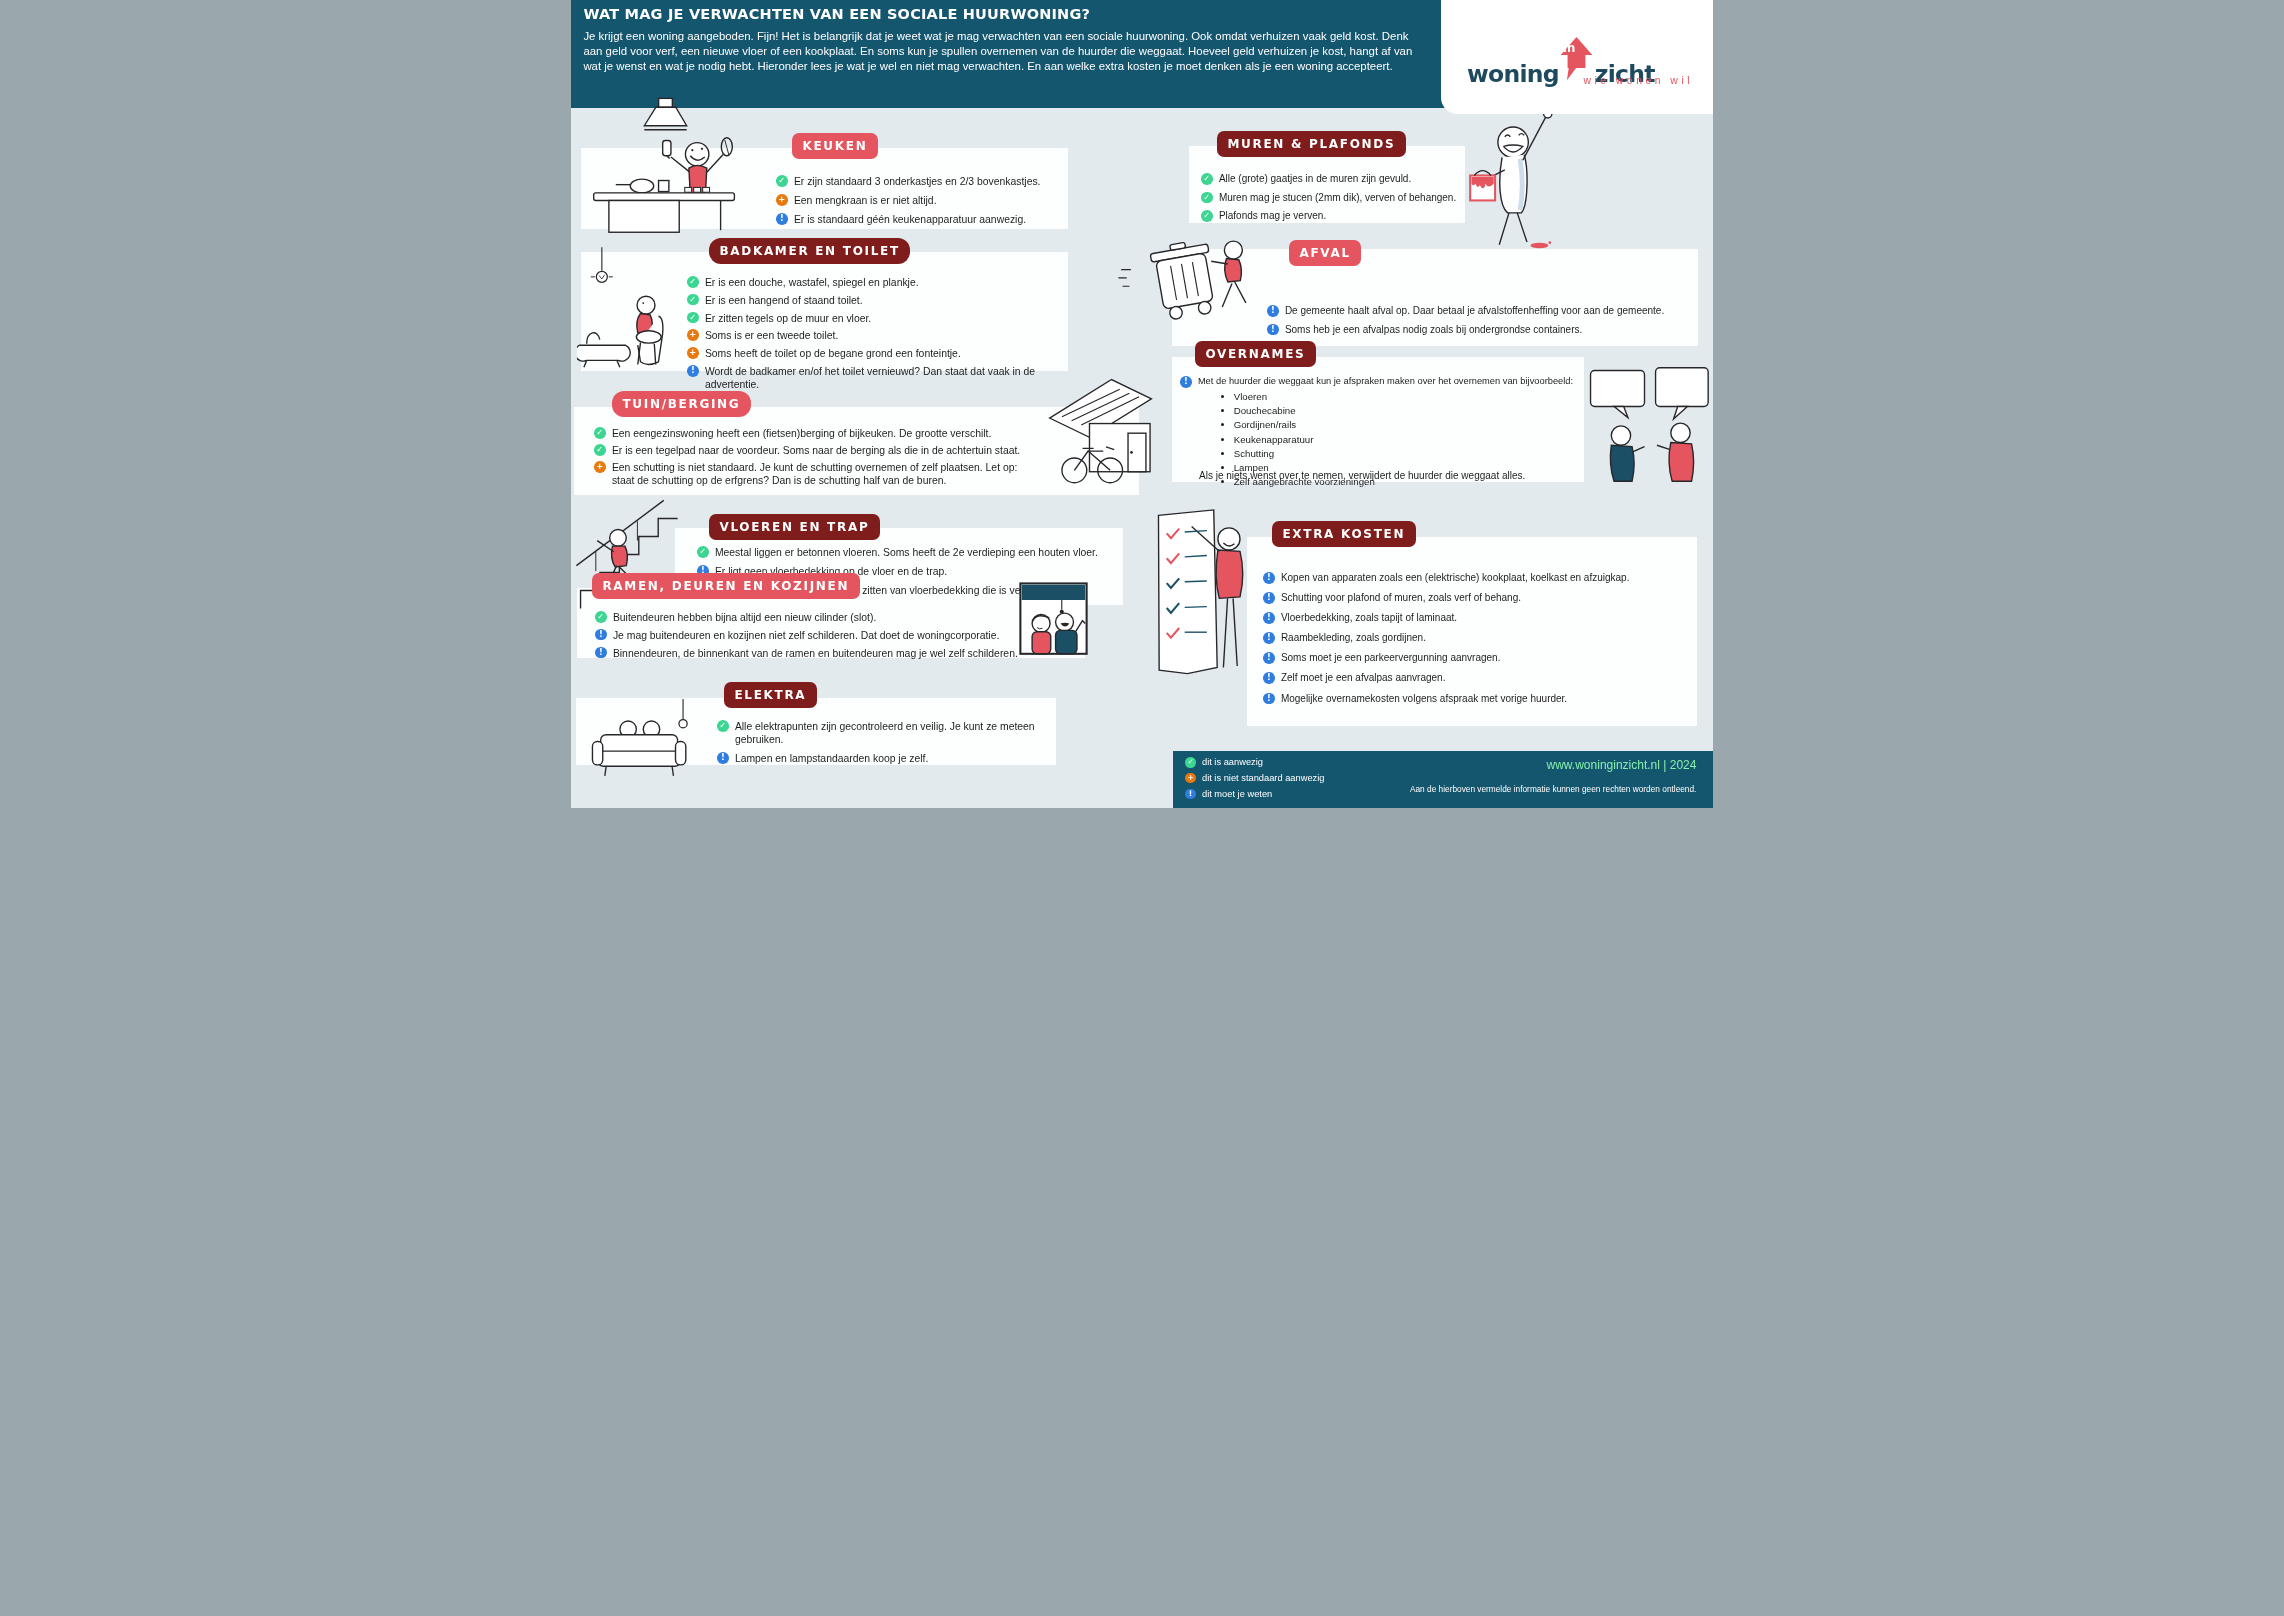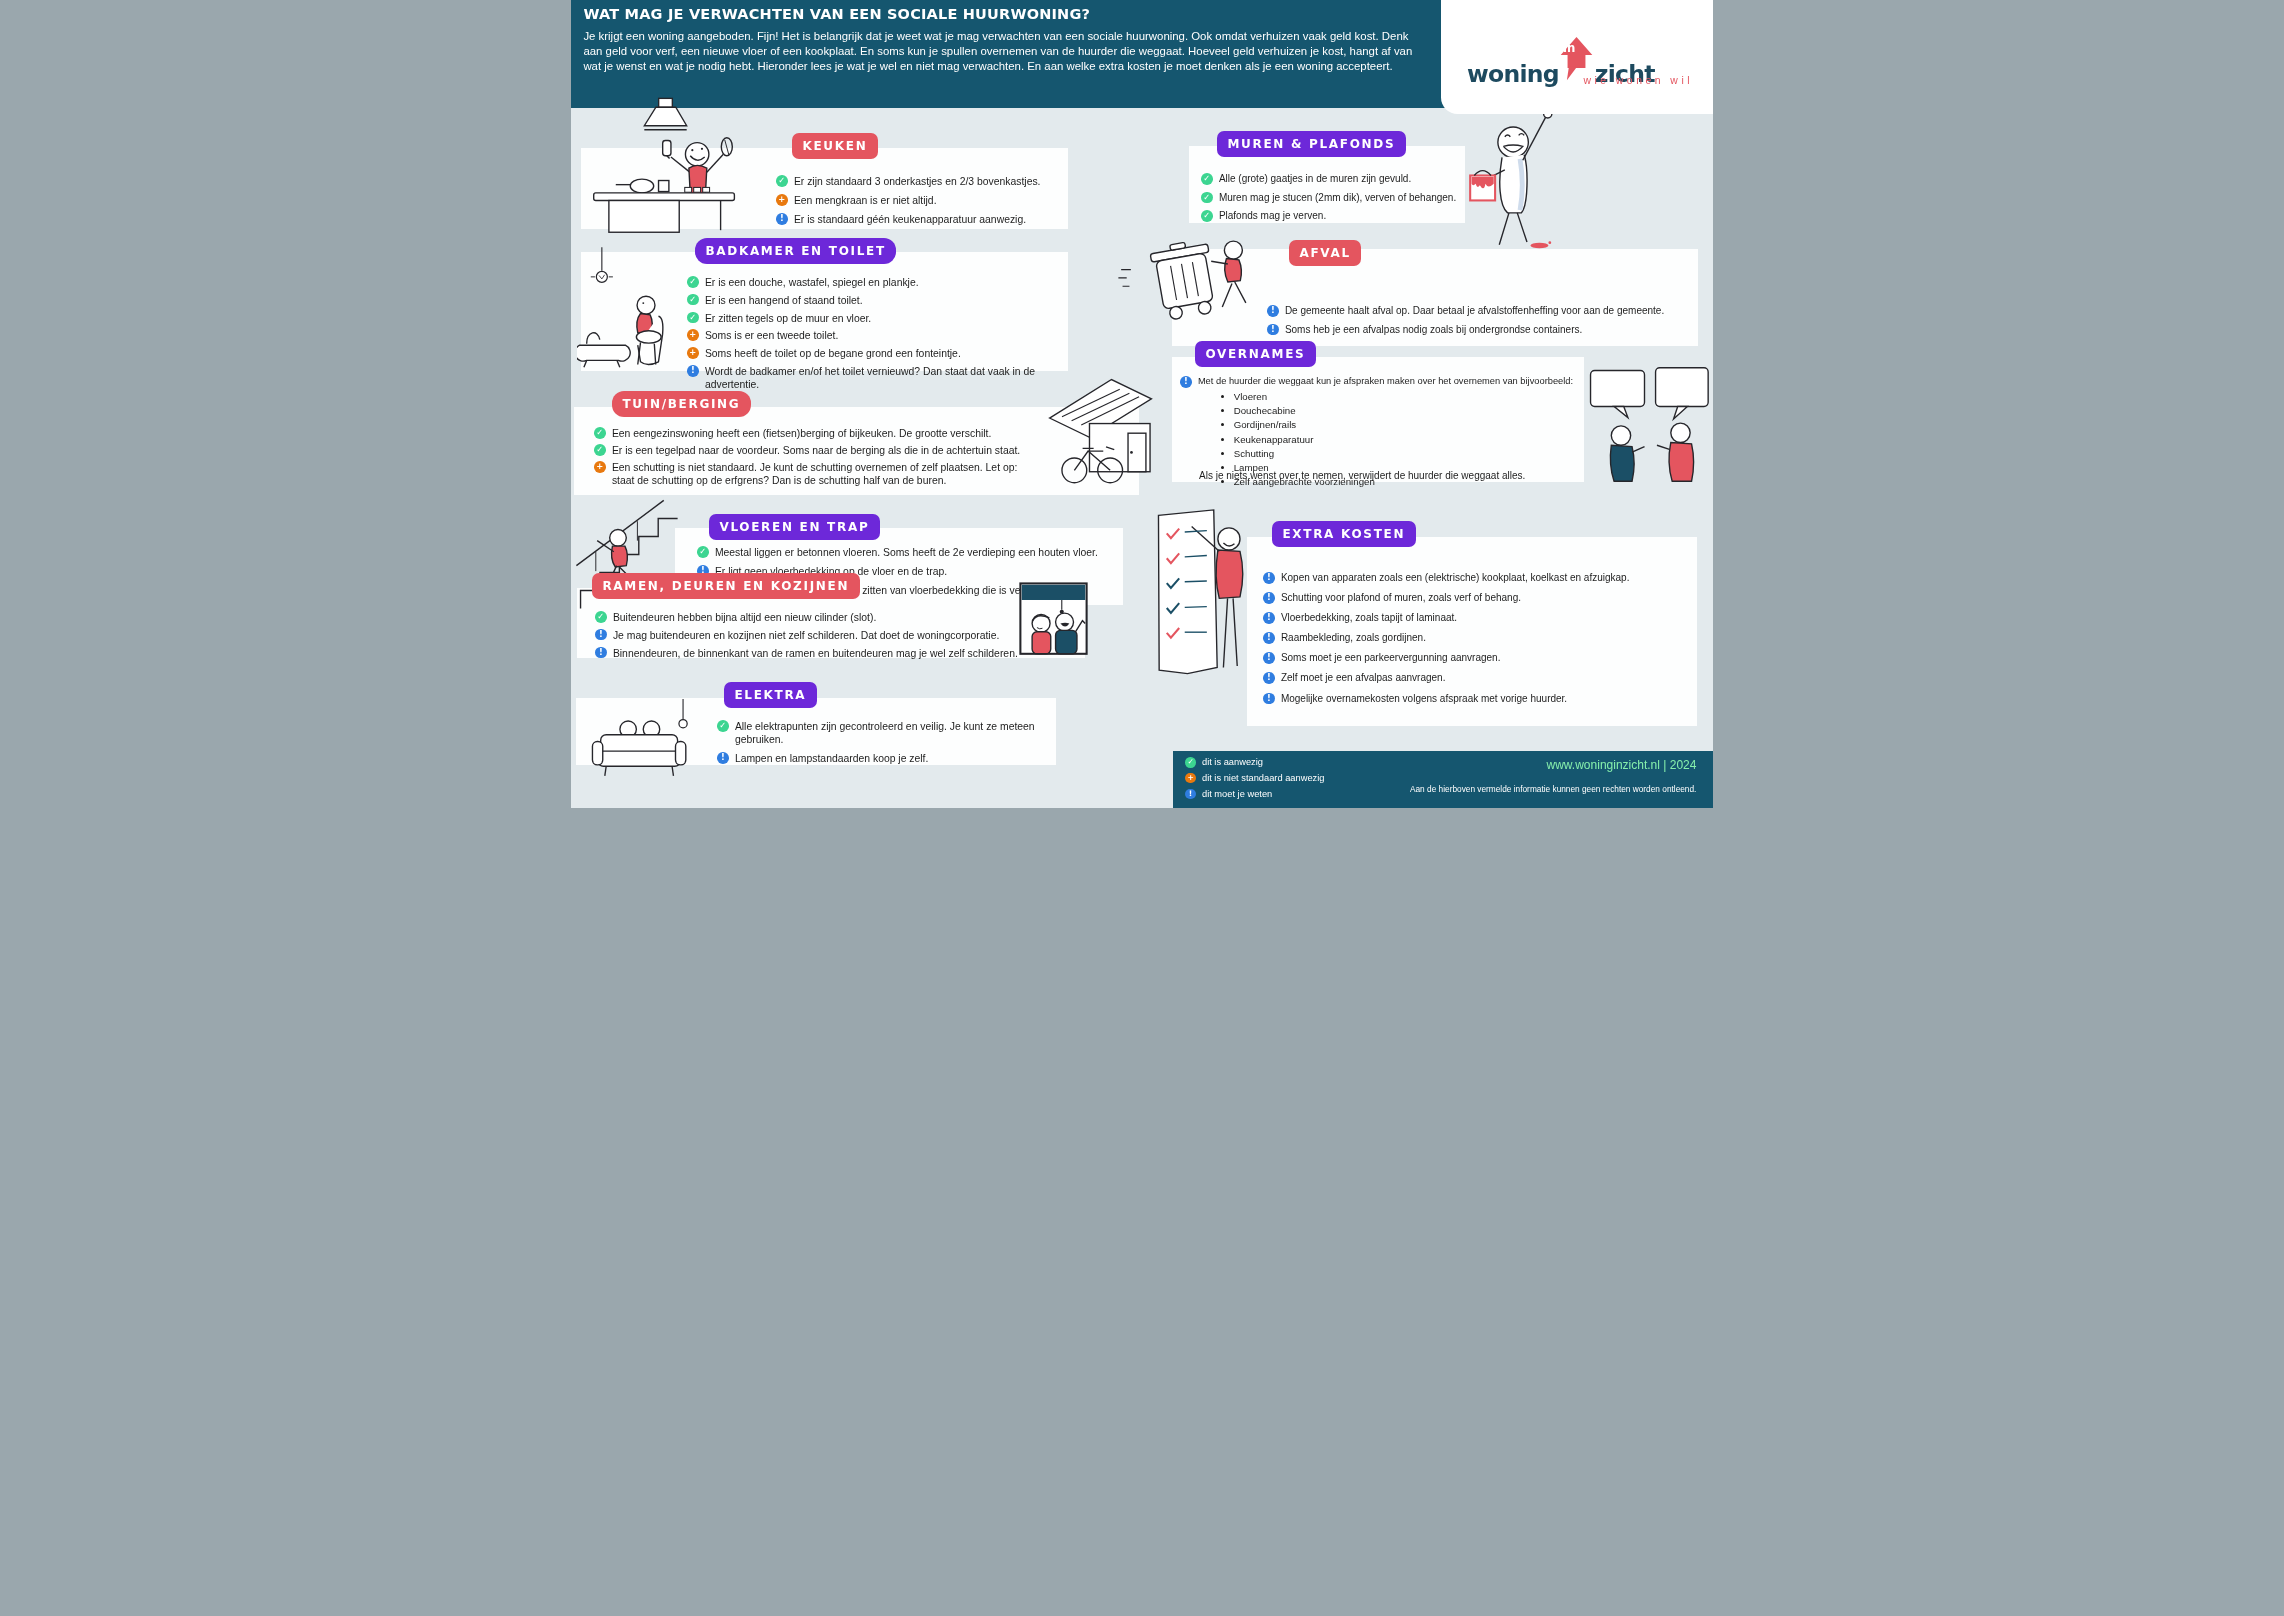--- a/index.html
+++ b/index.html
@@ -19,21 +19,21 @@
   #logo-house{margin:0 1.4px;position:relative;top:-1.4px;}
   #logo-in{position:absolute;left:122px;top:41px;color:#fff;font-family:"DejaVu Sans",sans-serif;
     font-weight:bold;font-size:11.7px;z-index:2;}
   #logo-tagline{position:absolute;right:21px;top:75px;color:#e4555f;font-size:10.4px;letter-spacing:3.5px;}
 
   
   .panel{position:absolute;background:#fdfefe;z-index:1;}
   .badge{position:absolute;z-index:3;color:#fff;font-family:"DejaVu Sans",sans-serif;font-weight:bold;
     font-size:12px;letter-spacing:1.7px;padding:6.2px 10.4px 5.5px;border-radius:7px;white-space:nowrap;}
   .badge.red{background:#e4555f;}
-  .badge.teal{background:#6d28d9;}
+  .badge.teal{background:#7f1d1d;}
   .items{position:absolute;display:flex;flex-direction:column;gap:6.2px;z-index:2;}
   .item{display:flex;gap:6.2px;align-items:flex-start;font-size:10.4px;line-height:1.25;color:#1d1d1d;}
   .item .ic{flex:0 0 auto;width:11.7px;height:11.7px;border-radius:50%;color:#fff;text-align:center;
     font-family:"DejaVu Sans",sans-serif;font-weight:bold;font-size:8.3px;line-height:11.7px;margin-top:0;}
   .ic.check{background:#3cd591;}
   .ic.plus{background:#e8790f;}
   .ic.info{background:#2f7de0;}
   .small .item{font-size:10px;}
   .doodle{position:absolute;z-index:2;}
 
@@ -113,21 +113,21 @@
     <line x1="40" y1="72" x2="62" y2="72" stroke="#26262b" stroke-width="2"></line>
     <rect x="8" y="84" width="204" height="11" rx="3" fill="#fff" stroke="#26262b" stroke-width="2"></rect>
     <rect x="30" y="95" width="102" height="46" fill="#fff" stroke="#26262b" stroke-width="2"></rect>
     <line x1="192" y1="95" x2="192" y2="138" stroke="#26262b" stroke-width="2"></line>
     <rect x="140" y="76" width="10" height="7" fill="#fff" stroke="#26262b" stroke-width="1.5"></rect>
     <rect x="153" y="76" width="10" height="7" fill="#fff" stroke="#26262b" stroke-width="1.5"></rect>
     <rect x="166" y="76" width="10" height="7" fill="#fff" stroke="#26262b" stroke-width="1.5"></rect>
   </svg>
 
   <div class="panel" style="left:10.4px;top:252px;width:487px;height:119px;"></div>
-  <div class="badge teal" style="left:124px;top:238px;border-radius:12px;">BADKAMER EN TOILET</div>
+  <div class="badge teal" style="left:138px;top:238px;border-radius:12px;">BADKAMER EN TOILET</div>
   <div class="items" style="left:116px;top:276px;width:363px;gap:4.8px;">
       <div class="item">
         <span class="ic check">✓</span>
         <span class="txt">Er is een douche, wastafel, spiegel en plankje.</span>
       </div>
       <div class="item">
         <span class="ic check">✓</span>
         <span class="txt">Er is een hangend of staand toilet.</span>
       </div>
       <div class="item">

